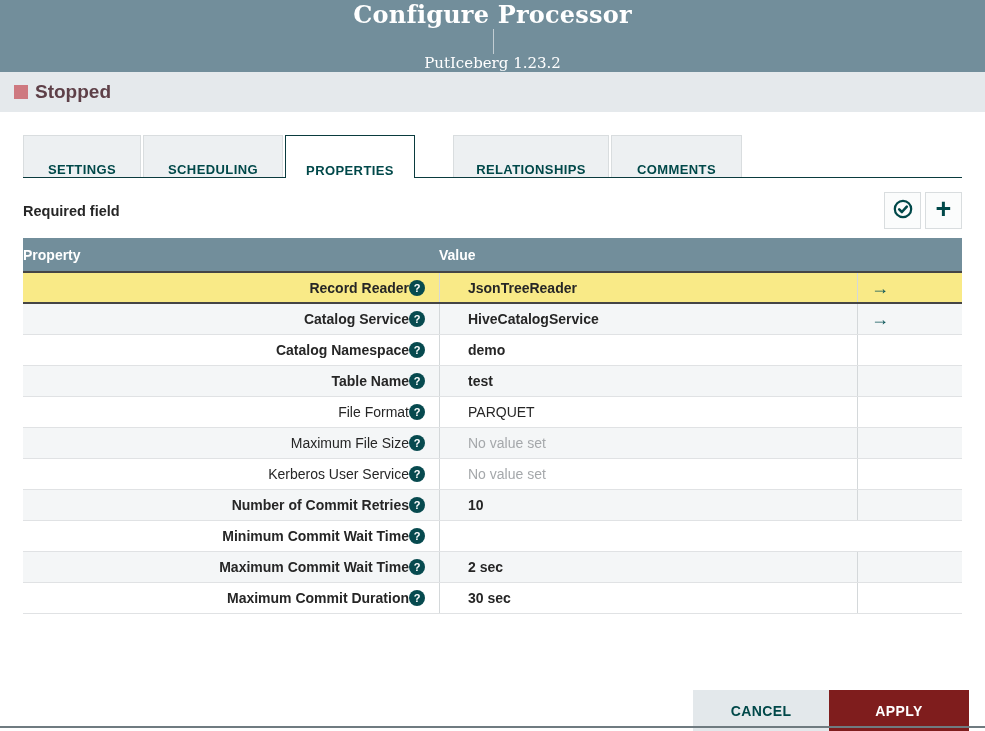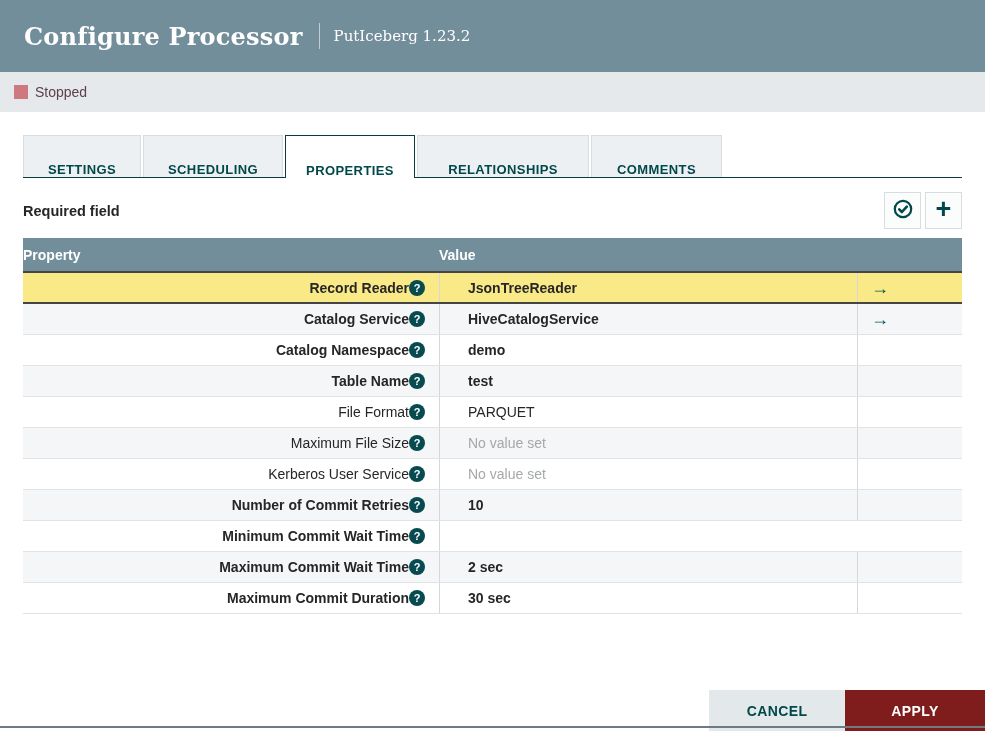--- a/index.html
+++ b/index.html
@@ -11,20 +11,21 @@
     overflow: hidden;
   }
 
   
   .dialog-header {
     height: 72px;
     background: #728E9B;
     display: flex;
     align-items: center;
     padding: 0 24px;
+    flex-direction: column;
   }
   .dialog-title {
     font-family: "DejaVu Serif", serif;
     font-size: 24px;
     font-weight: 700;
     color: #ffffff;
     letter-spacing: 0.2px;
   }
   .header-sep {
     width: 1px;
@@ -45,22 +46,22 @@
     display: flex;
     align-items: center;
     padding: 0 14px;
   }
   .status-square {
     width: 14px; height: 14px;
     background: #CE7980;
     margin-right: 7px;
   }
   .status-label {
-    font-size: 14px;
-    font-weight: 400;
+    font-size: 19px;
+    font-weight: 700;
     color: #5E4048;
   }
 
   
   .content { padding: 0 23px; }
 
   
   .tabs {
     display: flex;
     align-items: flex-start;
@@ -80,21 +81,21 @@
     font-family: "Liberation Sans", sans-serif;
     font-size: 13px;
     font-weight: 700;
     letter-spacing: 0.4px;
     color: #004849;
     cursor: pointer;
   }
   .tabs .tab:nth-child(1) { width: 118px; }
   .tabs .tab:nth-child(2) { width: 140px; }
   .tabs .tab:nth-child(3) { width: 130px; }
-  .tabs .tab:nth-child(4) { width: 172px; }
+  .tabs .tab:nth-child(4) { width: 156px; margin-left: 36px; }
   .tabs .tab:nth-child(5) { width: 131px; }
   .tab.active {
     background: #ffffff;
     border: 1px solid #0A3B3E;
     border-bottom: none;
     height: 43px;
     position: relative;
     z-index: 2;
   }
 
@@ -200,21 +201,21 @@
     color: #0A5457;
     font-size: 18px;
     font-weight: 700;
     line-height: 1;
     cursor: pointer;
   }
 
   
   .footer {
     position: absolute;
-    right: 0;
+    right: 16px;
     bottom: 0;
     display: flex;
     z-index: 1;
   }
   .btn {
     height: 41px;
     border: none;
     display: flex;
     align-items: center;
     justify-content: center;

